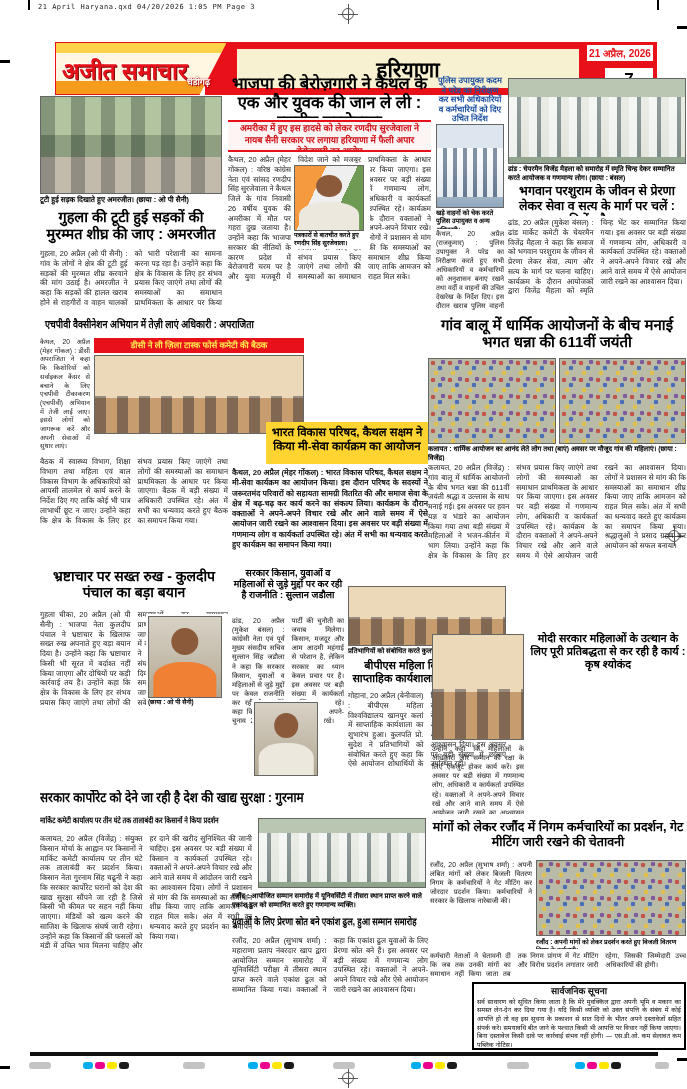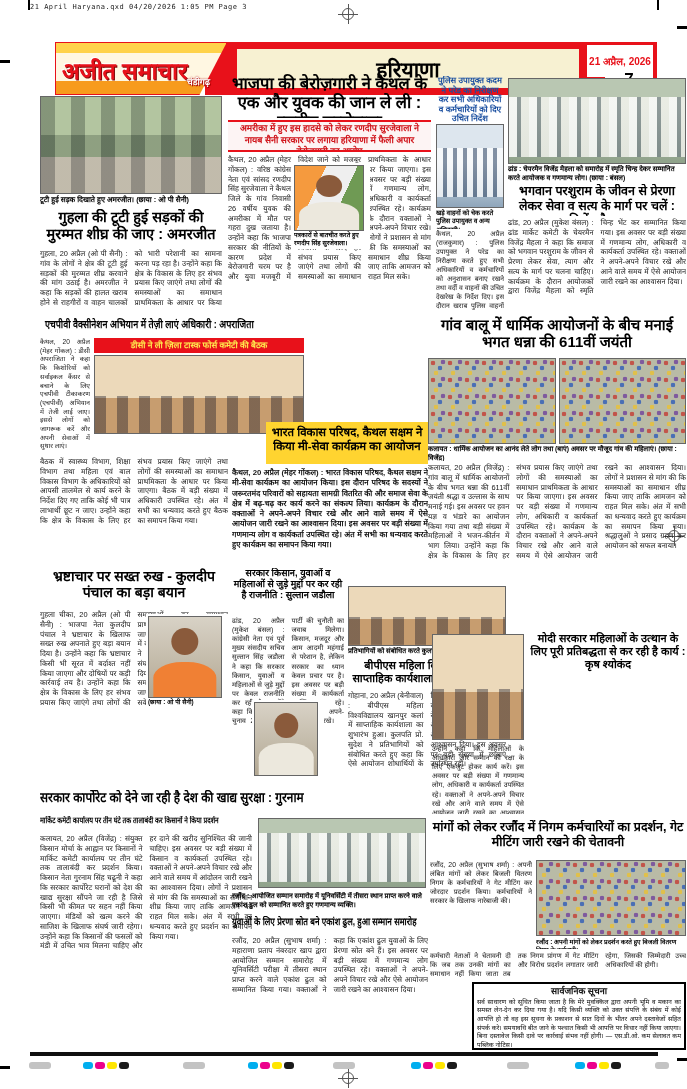--- a/index.html
+++ b/index.html
@@ -1,38 +1,38 @@
 <!DOCTYPE html>
 <html><head>
 <meta charset="utf-8">
 <style>
   html,body{margin:0;padding:0;background:#e9e9e9;}
   .page{position:relative;width:687px;height:1089px;background:#fff;margin:0 auto;
         font-family:"Liberation Sans","DejaVu Sans",sans-serif;overflow:hidden;color:#111;}
   .mark{position:absolute;background:#000;}
-  .fileinfo{position:absolute;font-family:"DejaVu Sans Mono",monospace;font-size:7px;color:#222;letter-spacing:.5px;}
+  .fileinfo{position:absolute;font-family:"DejaVu Sans Mono",monospace;font-size:7px;color:#222;letter-spacing:.5px;padding-left:8px;}
   
   .reg{position:absolute;}
   .reg .circ{position:absolute;border:1px solid #555;border-radius:50%;inset:4px;display:block;}
   .reg .h{position:absolute;left:0;right:0;top:50%;height:1px;background:#555;display:block;}
   .reg .v{position:absolute;top:0;bottom:0;left:50%;width:1px;background:#555;display:block;}
   
   .mast{position:absolute;left:55px;top:42px;width:602px;height:53px;}
   .mast-red{position:absolute;left:150px;top:0;right:0;bottom:0;background:#e8111a;}
   .mast-logo{position:absolute;left:0;top:0;width:172px;height:53px;z-index:2;
      background:linear-gradient(180deg,#ffd24a 0 20%,#fff7e2 20% 74%,#f79b1d 74% 100%);
      clip-path:polygon(0 0,100% 0,84% 100%,0 100%);border:1px solid #e8111a;box-sizing:border-box;}
   .mast-title{position:absolute;left:6px;top:11px;font-size:23px;font-weight:bold;color:#e8111a;
      text-shadow:1px 1px 0 #7e0a0a, -1px -1px 0 #fff;white-space:nowrap;}
   .mast-city{position:absolute;left:116px;top:33px;font-size:9px;font-weight:bold;color:#fff;
      text-shadow:0 0 2px #a00,1px 1px 0 #a00;z-index:3;margin-left:16px;}
   .mast-cream{position:absolute;left:182px;top:7px;width:342px;height:39px;background:#f7f1d2;
      display:flex;align-items:center;justify-content:center;}
   .mast-section{font-size:21px;font-weight:bold;color:#000;}
-  .mast-date{position:absolute;left:532px;top:3px;width:66px;height:32px;background:#fff;color:#e8111a;
+  .mast-date{position:absolute;left:532px;top:3px;width:66px;height:16px;background:#fff;color:#e8111a;
      font-size:10px;font-weight:bold;display:flex;align-items:center;justify-content:center;}
   .mast-page{position:absolute;left:550px;top:26px;width:48px;height:24px;background:#fff;color:#000;
      font-size:17px;font-weight:bold;display:flex;align-items:center;justify-content:center;}
   
   .art{position:absolute;overflow:hidden;}
   .hl{font-weight:bold;color:#000;text-align:center;line-height:1.16;overflow:hidden;}
   .hl-blue{color:#1a4fa0;}
   .squeeze{display:inline-block;transform:scaleX(.82);transform-origin:0 50%;white-space:nowrap;}
   .kick{background:#e8111a;color:#ffe94d;font-weight:bold;text-align:center;font-size:8.5px;
         line-height:15px;overflow:hidden;white-space:nowrap;}

